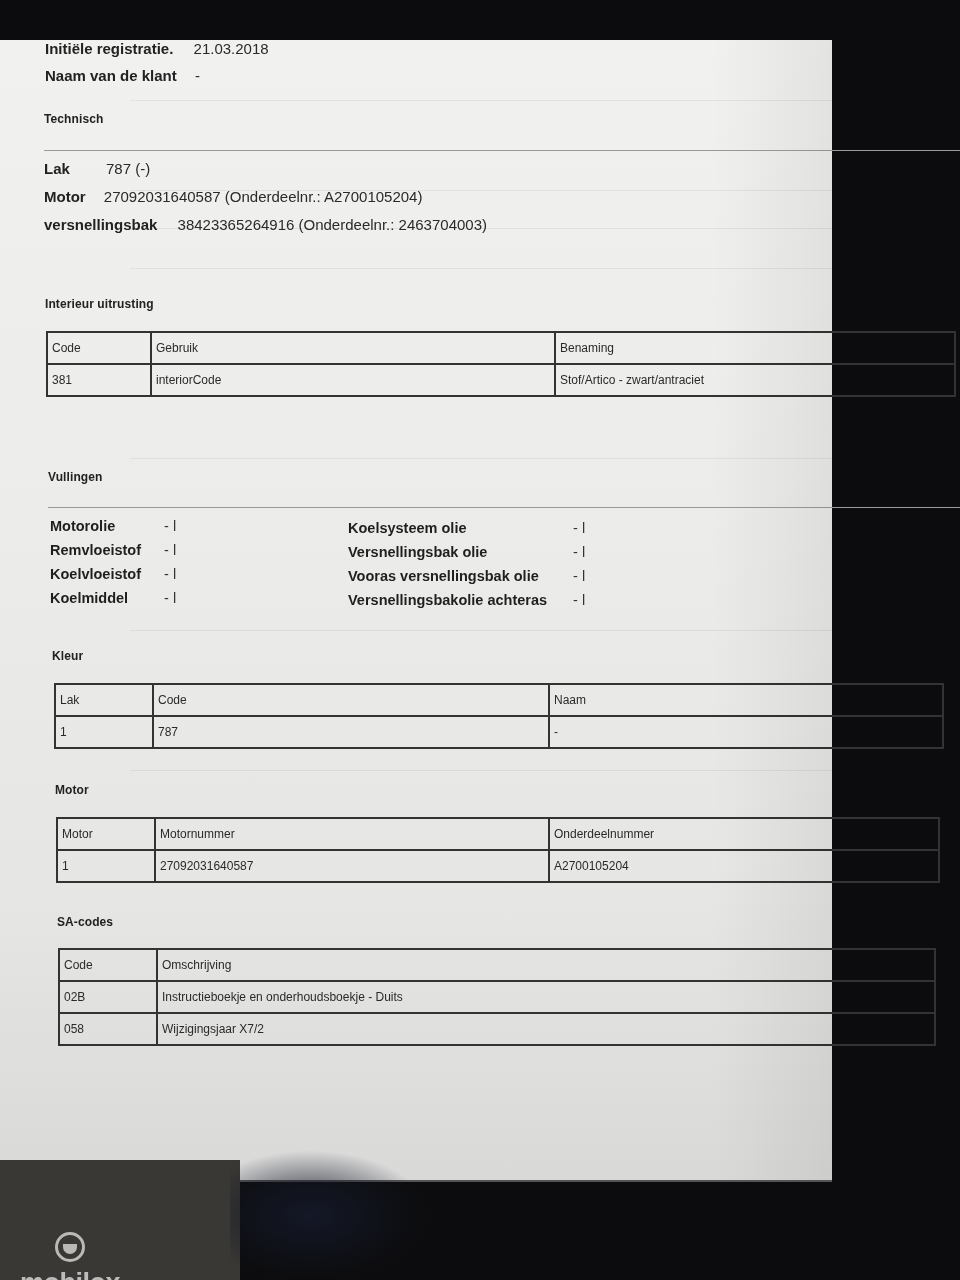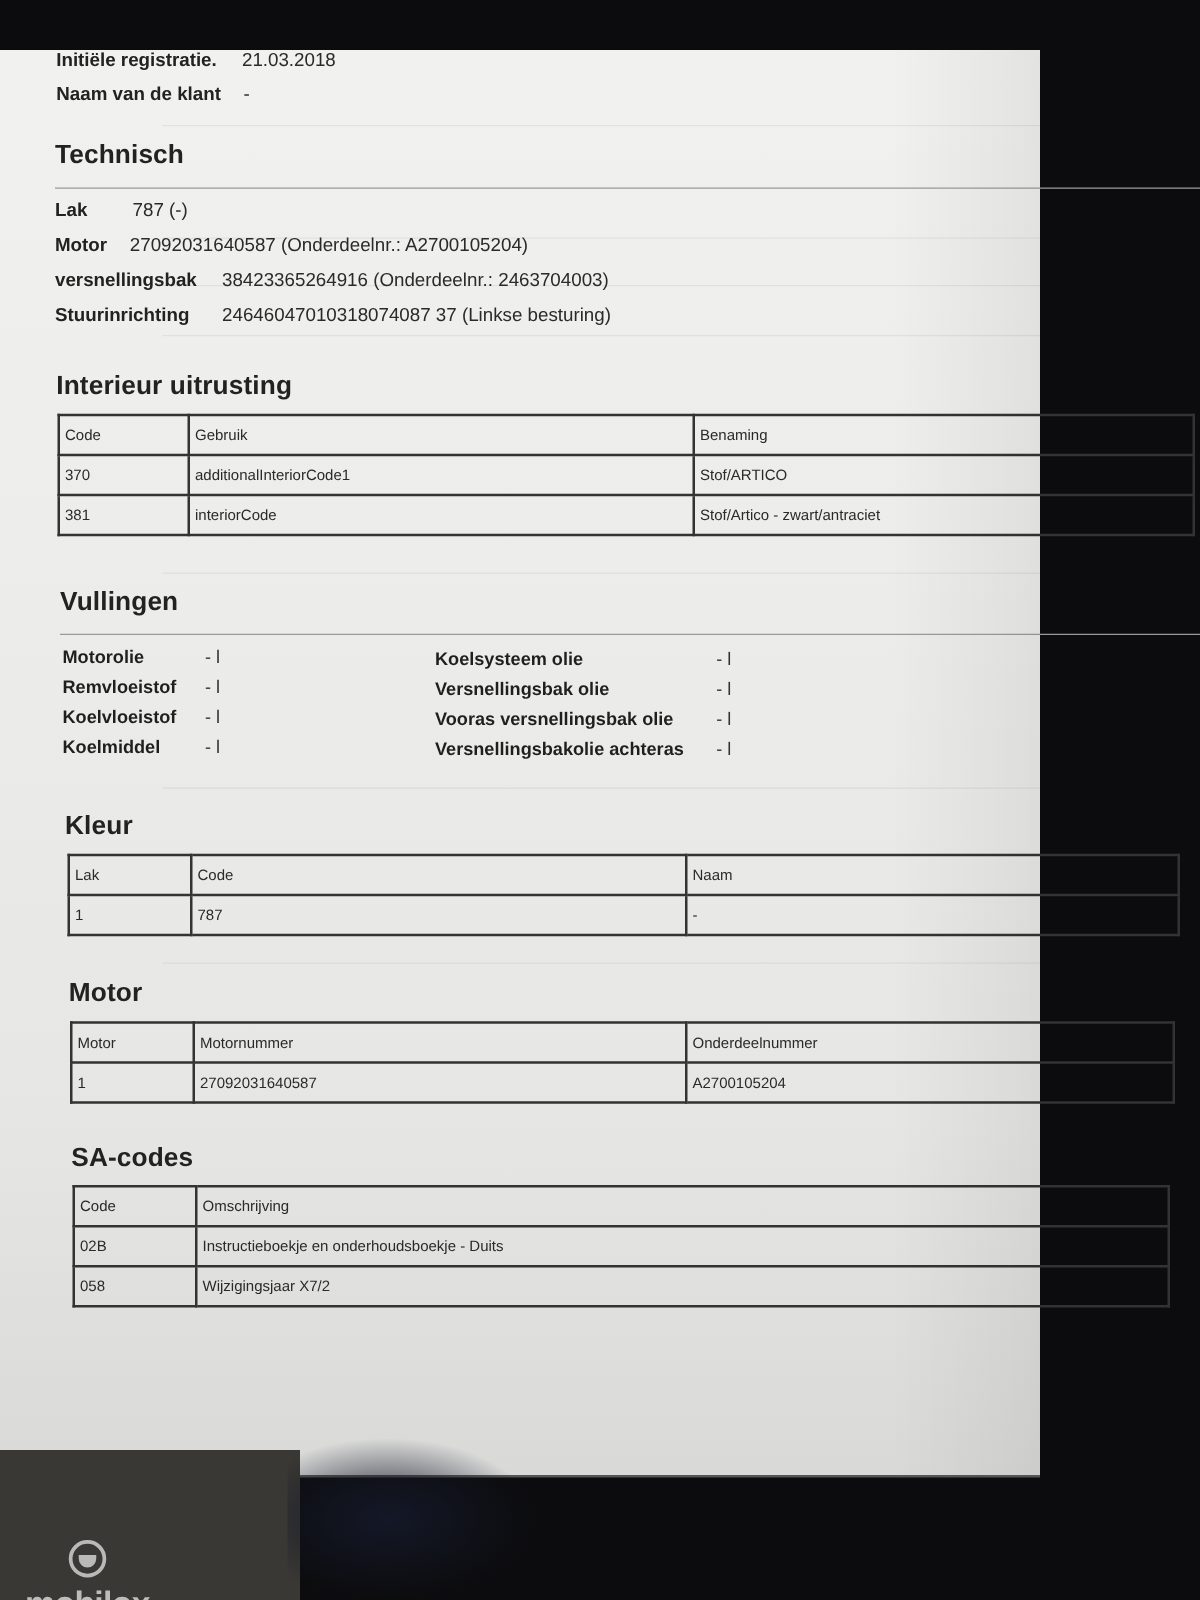--- a/index.html
+++ b/index.html
@@ -17,21 +17,21 @@
     }
     .paper::after {
       content: ""; position: absolute; right: 0; top: 0; bottom: 0; width: 120px;
       background: linear-gradient(90deg, rgba(0,0,0,0) 0%, rgba(0,0,0,0.06) 100%);
       pointer-events: none;
     }
     .shadowline { position:absolute; left:130px; right:0; height:1px; background:rgba(0,0,0,0.06); }
     .kv { position: absolute; font-size: 15px; white-space: nowrap; }
     .kv .k { font-weight: bold; color: #222; }
     .kv .v { color: #2a2a2a; }
-    h2 { position: absolute; margin: 0; font-size: 21px; font-weight: bold; color: #222; letter-spacing: 0.1px; text-align: center; }
+    h2 { position: absolute; margin: 0; font-size: 12px; font-weight: bold; color: #222; letter-spacing: 0.1px; text-align: center; }
     .hr { position: absolute; height: 1px; background: #9a9a9a; }
     table.grid {
       position: absolute; border-collapse: collapse; font-size: 12px; color: #2a2a2a;
       font-family: "Liberation Sans Narrow", "Liberation Sans", sans-serif;
     }
     table.grid td {
       border: 2px solid #333; padding: 0 4px; vertical-align: middle; height: 30px; white-space: nowrap;
     }
     .fill { position: absolute; font-size: 14.5px; white-space: nowrap; }
     .fill .k { font-weight: bold; display: inline-block; }
@@ -84,37 +84,28 @@
     <span class="v" style="margin-left:32px">787 (-)</span>
   </div>
   <div class="kv" style="left:44px; top:148px;">
     <span class="k">Motor</span>
     <span class="v" style="margin-left:14px">27092031640587 (Onderdeelnr.: A2700105204)</span>
   </div>
   <div class="kv" style="left:44px; top:176px;">
     <span class="k">versnellingsbak</span>
     <span class="v" style="margin-left:16px">38423365264916 (Onderdeelnr.: 2463704003)</span>
   </div>
-  <div class="kv" style="left:44px; top:204px;">
-    <span class="k">Stuurinrichting</span>
-    <span class="v" style="margin-left:22px">24646047010318074087 37 (Linkse besturing)</span>
-  </div>
 
   <h2 style="left:45px; top:257px;">Interieur uitrusting</h2>
   <table class="grid" style="left:46px; top:291px; width:910px;">
     <tbody>
         <tr>
       <td style="width:94px">Code</td>
       <td style="width:394px">Gebruik</td>
       <td>Benaming</td>
-    </tr>
-    <tr>
-      <td>370</td>
-      <td>additionalInteriorCode1</td>
-      <td>Stof/ARTICO</td>
     </tr>
     <tr>
       <td>381</td>
       <td>interiorCode</td>
       <td>Stof/Artico - zwart/antraciet</td>
     </tr>
   </tbody>
     </table>
 
   <h2 style="left:48px; top:430px;">Vullingen</h2>

